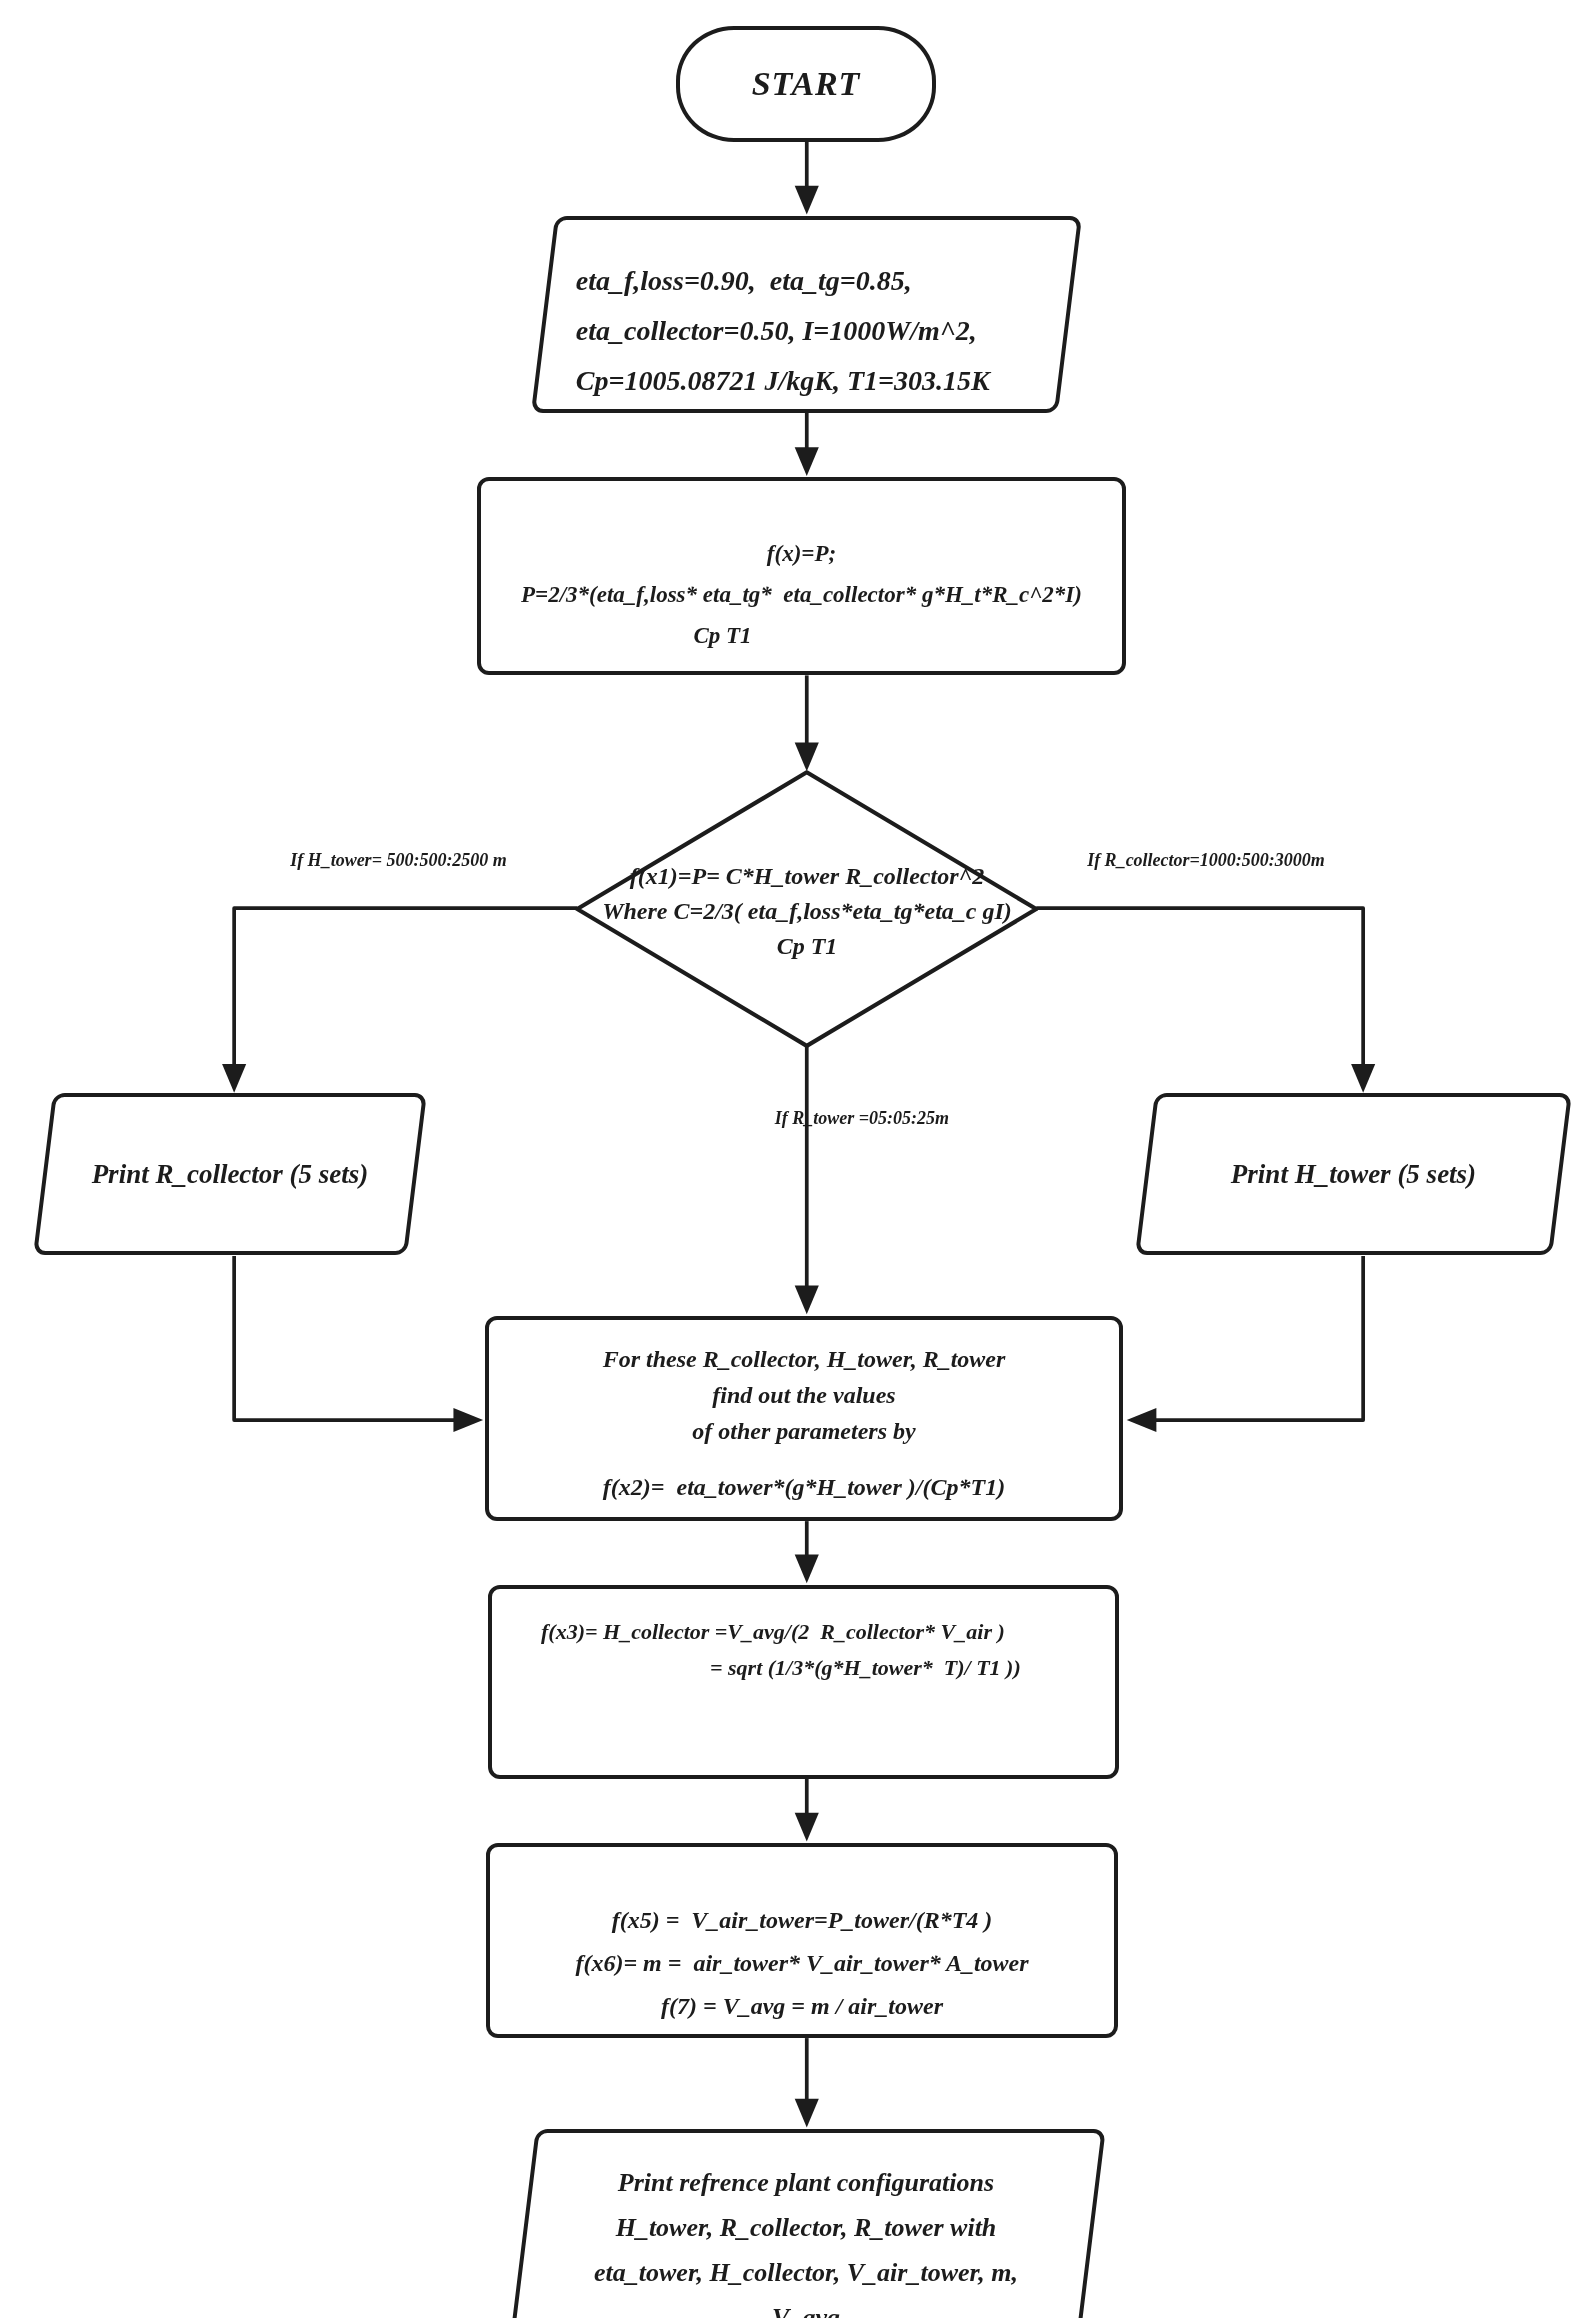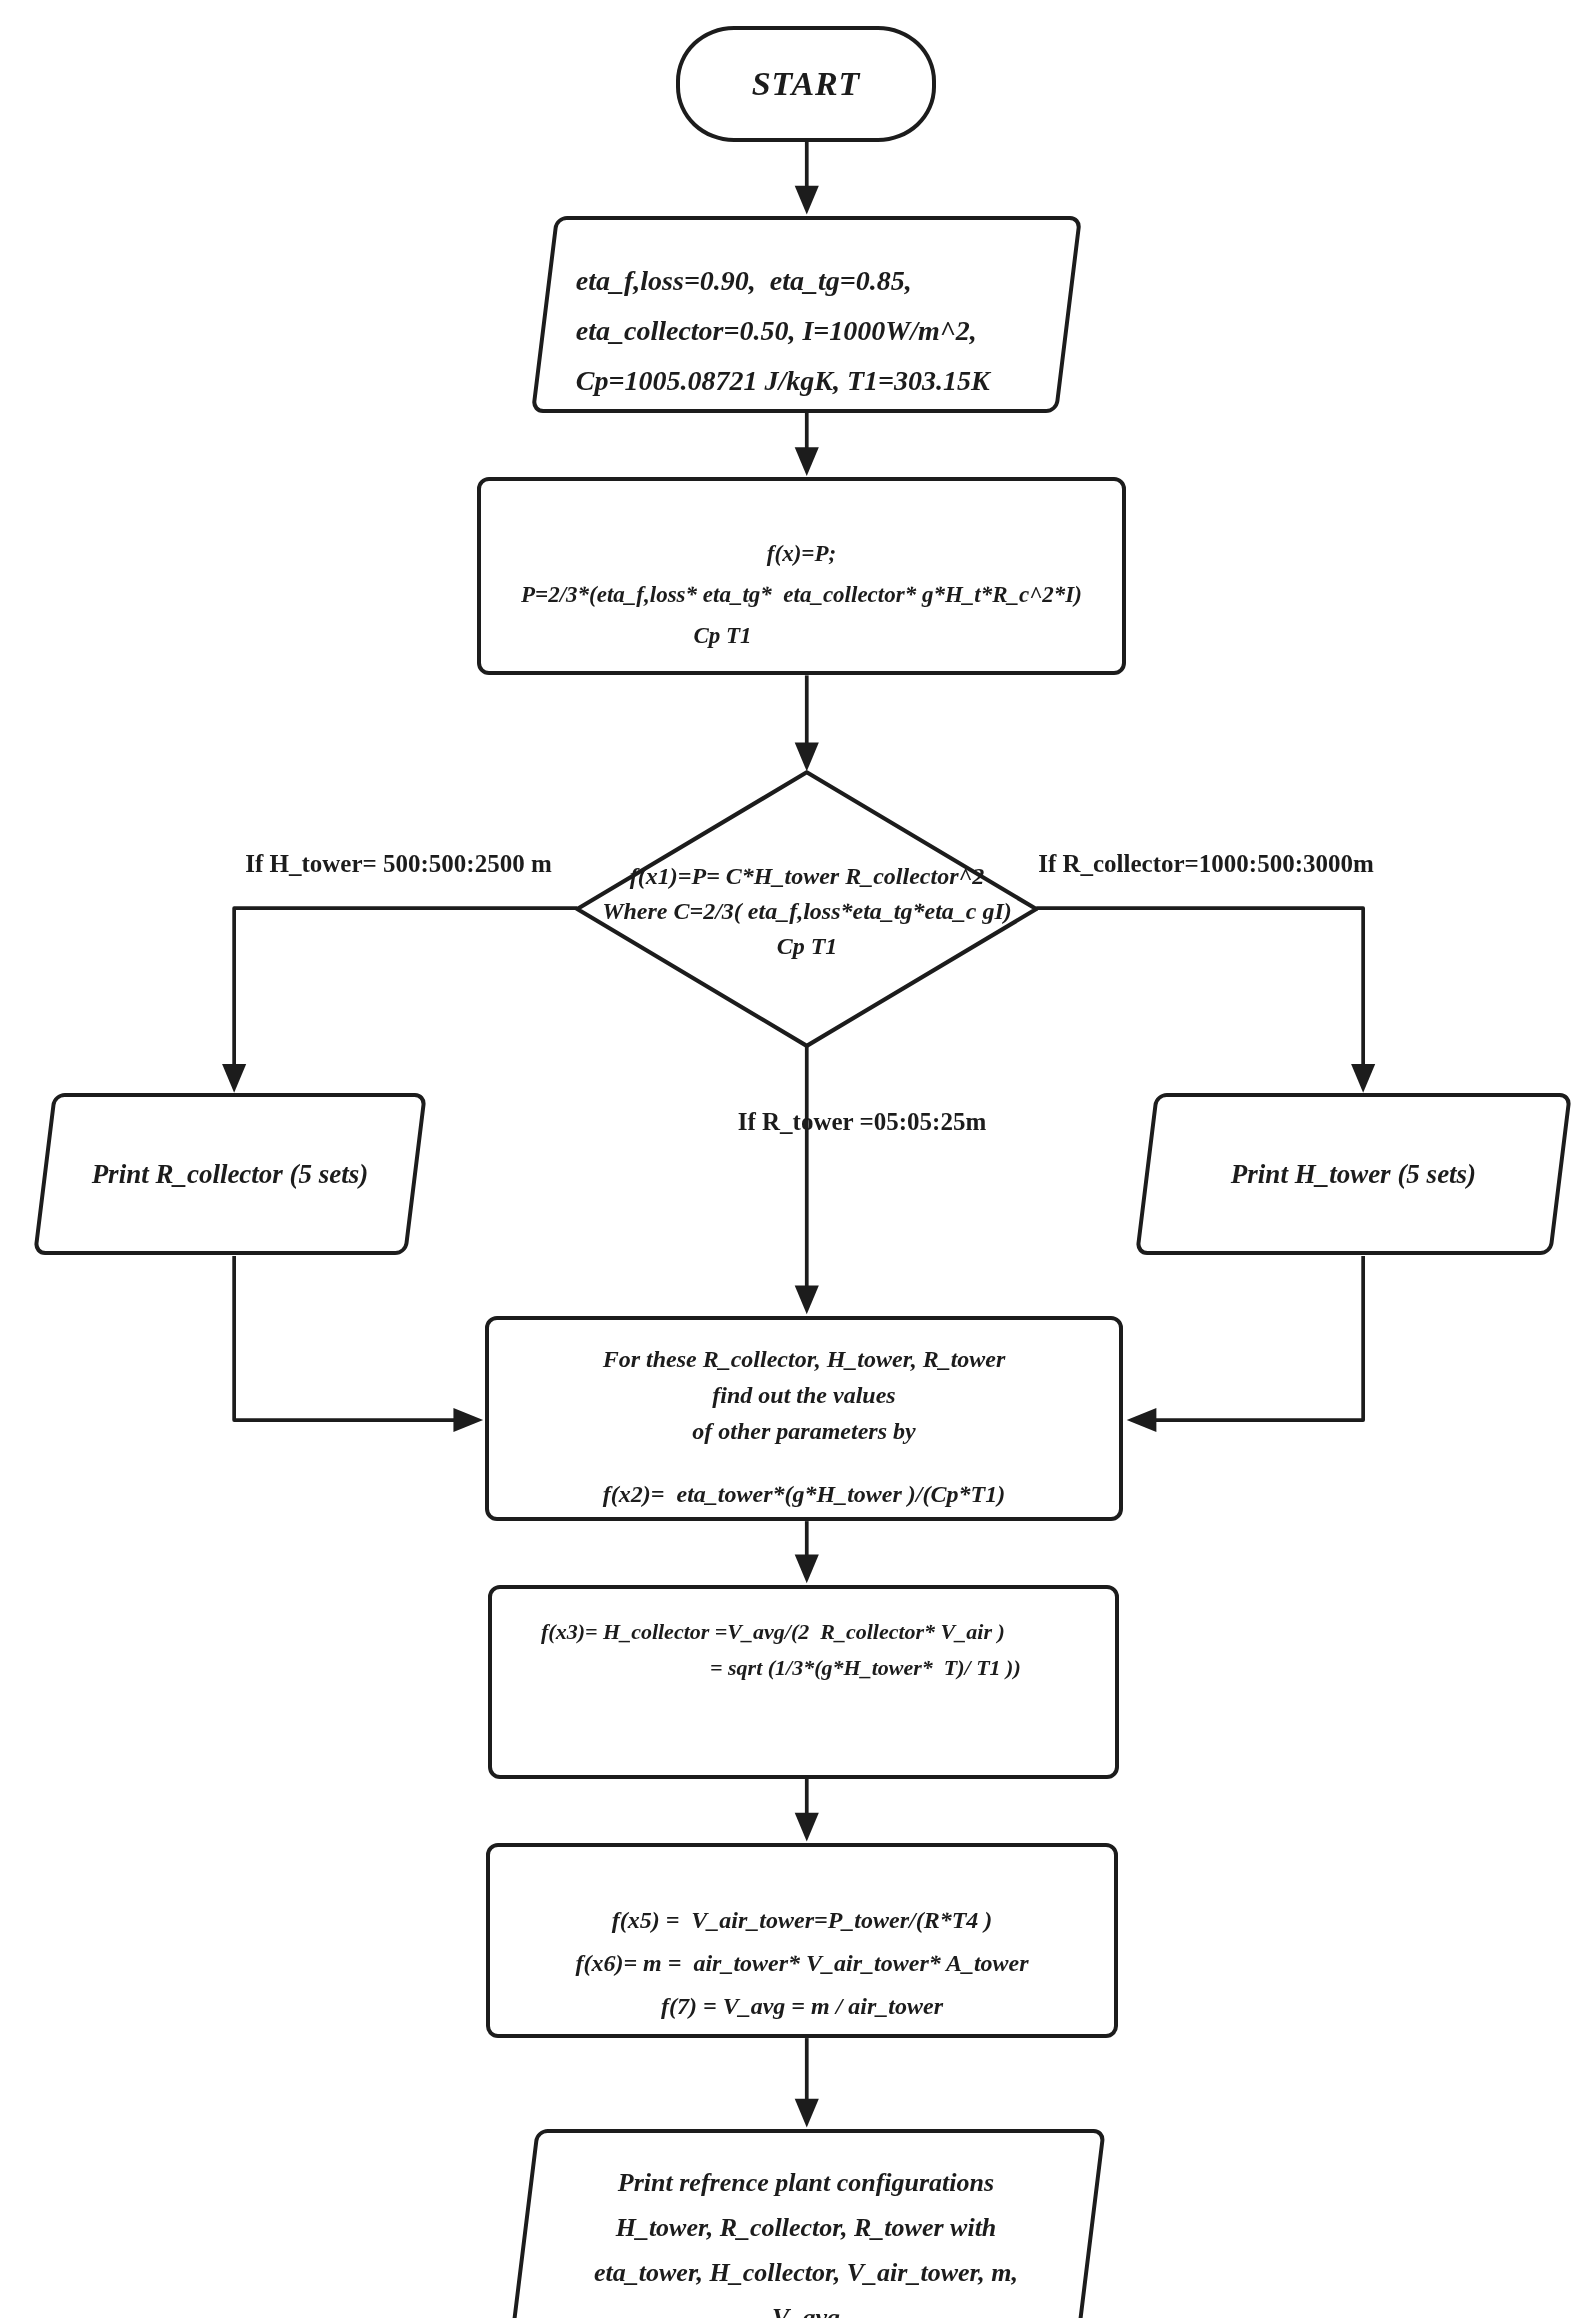--- a/index.html
+++ b/index.html
@@ -74,30 +74,31 @@
     font-weight: bold;
     font-style: italic;
     font-size: 24px;
     text-align: center;
   }
   .diamond-text .line { line-height: 35px; }
 
   .edge-label {
     position: absolute;
     font-weight: bold;
-    font-size: 25px;
+    font-style: italic;
+    font-size: 18px;
     text-align: center;
     white-space: pre;
   }
 
   #node-print-r-collector, #node-print-h-tower { font-size: 27px; }
 
   #node-find-parameters { font-size: 24px; padding-top: 21.3px; }
   #node-find-parameters .line { line-height: 36px; }
-  #node-find-parameters .fx2 { margin-top: 27px; }
+  #node-find-parameters .fx2 { margin-top: 20px; }
 
   #node-collector-equations { font-size: 22px; padding-top: 27px; text-align: left; }
   #node-collector-equations .line { line-height: 32px; padding-left: 49px; }
   #node-collector-equations .l2 { margin-top: 32px; }
   #node-collector-equations .l3 { margin-top: 3.7px; padding-left: 218px; }
 
   #node-tower-equations { font-size: 24px; padding-top: 52px; }
   #node-tower-equations .line { line-height: 43px; }
 
   #node-print-config { font-size: 26px; }

